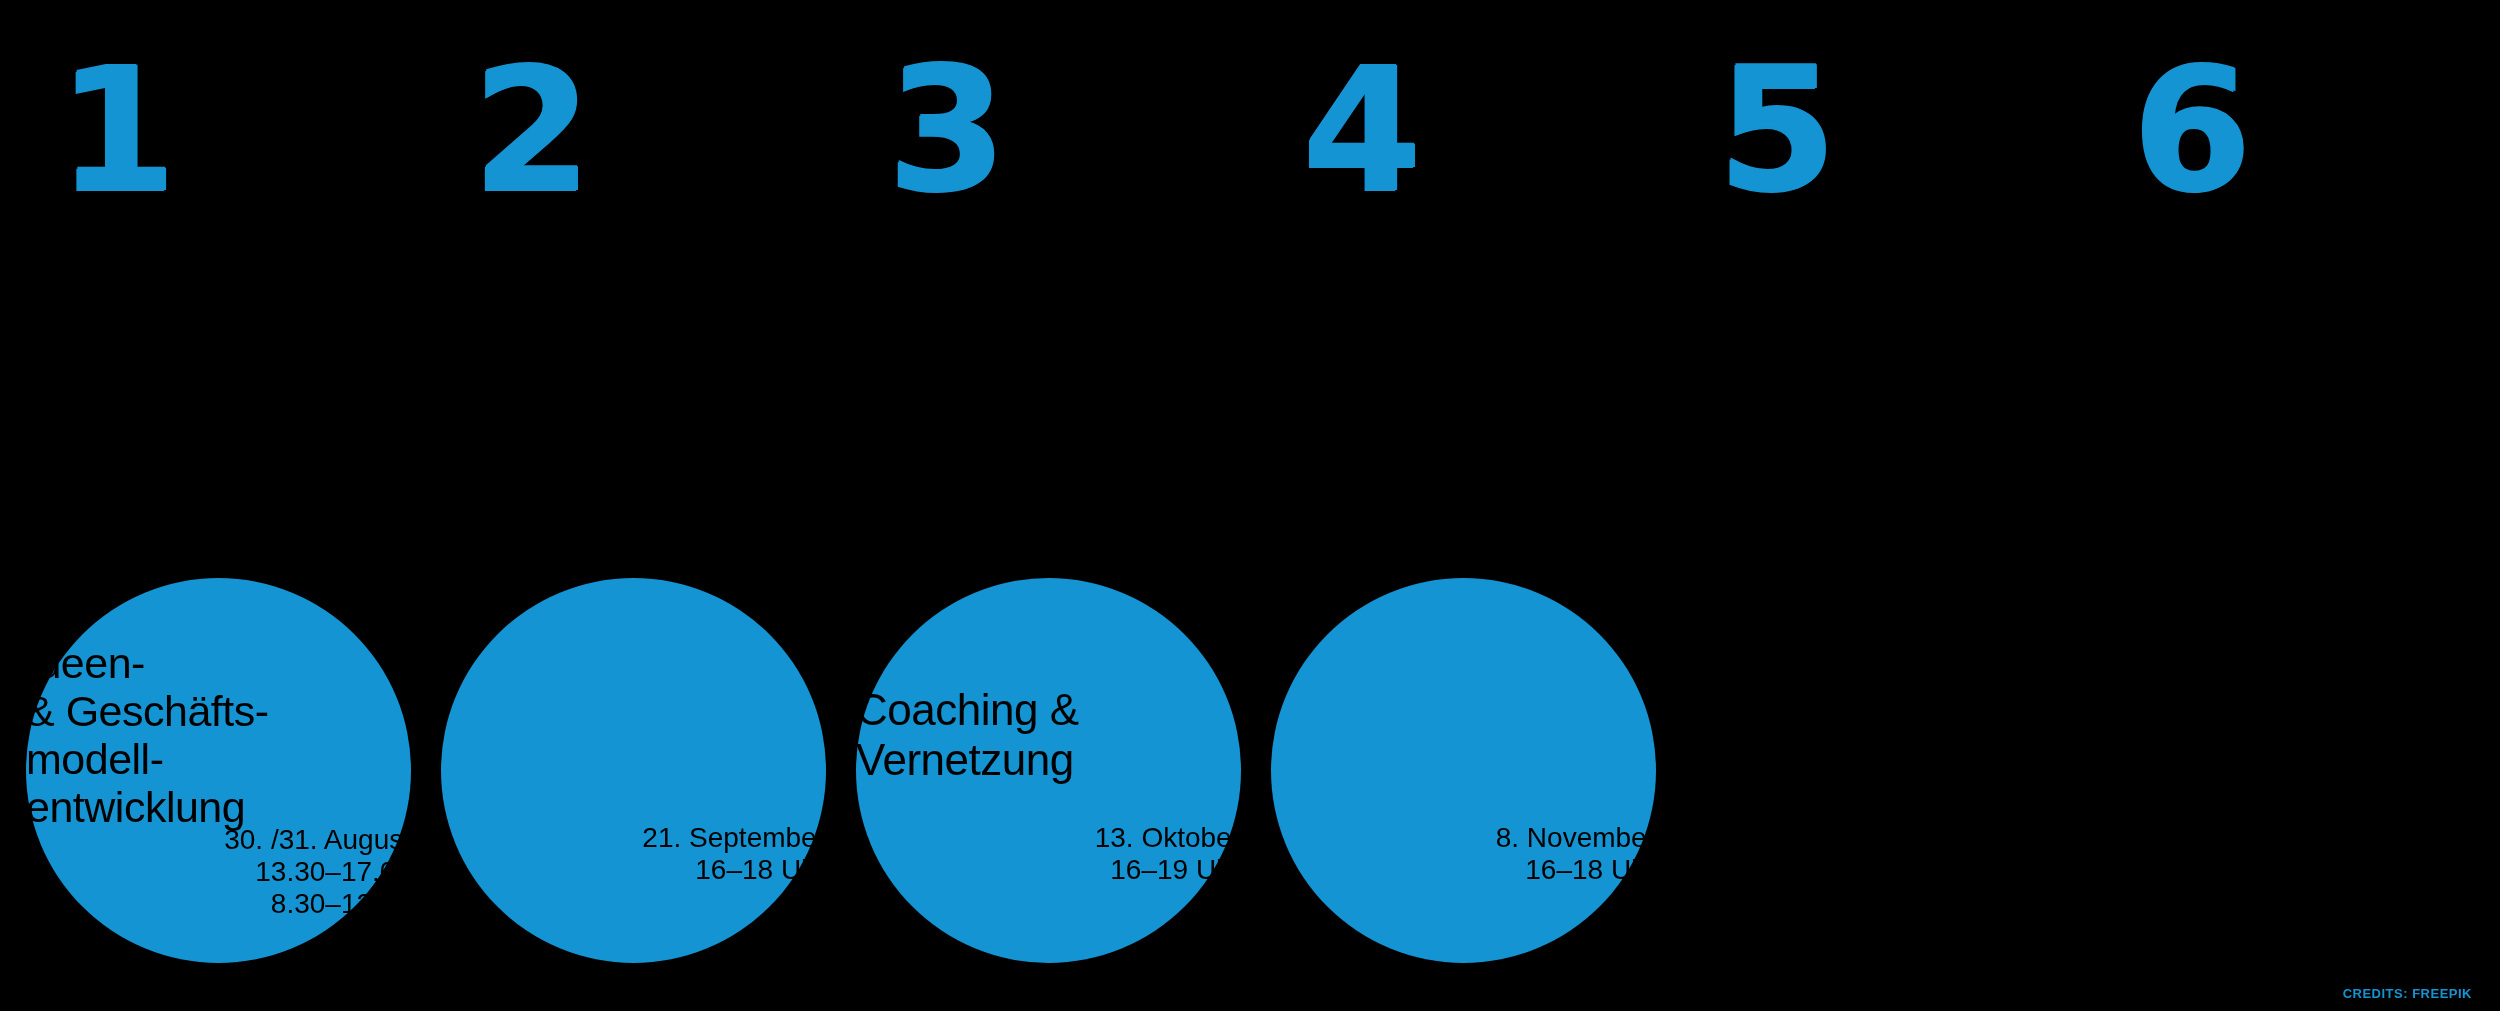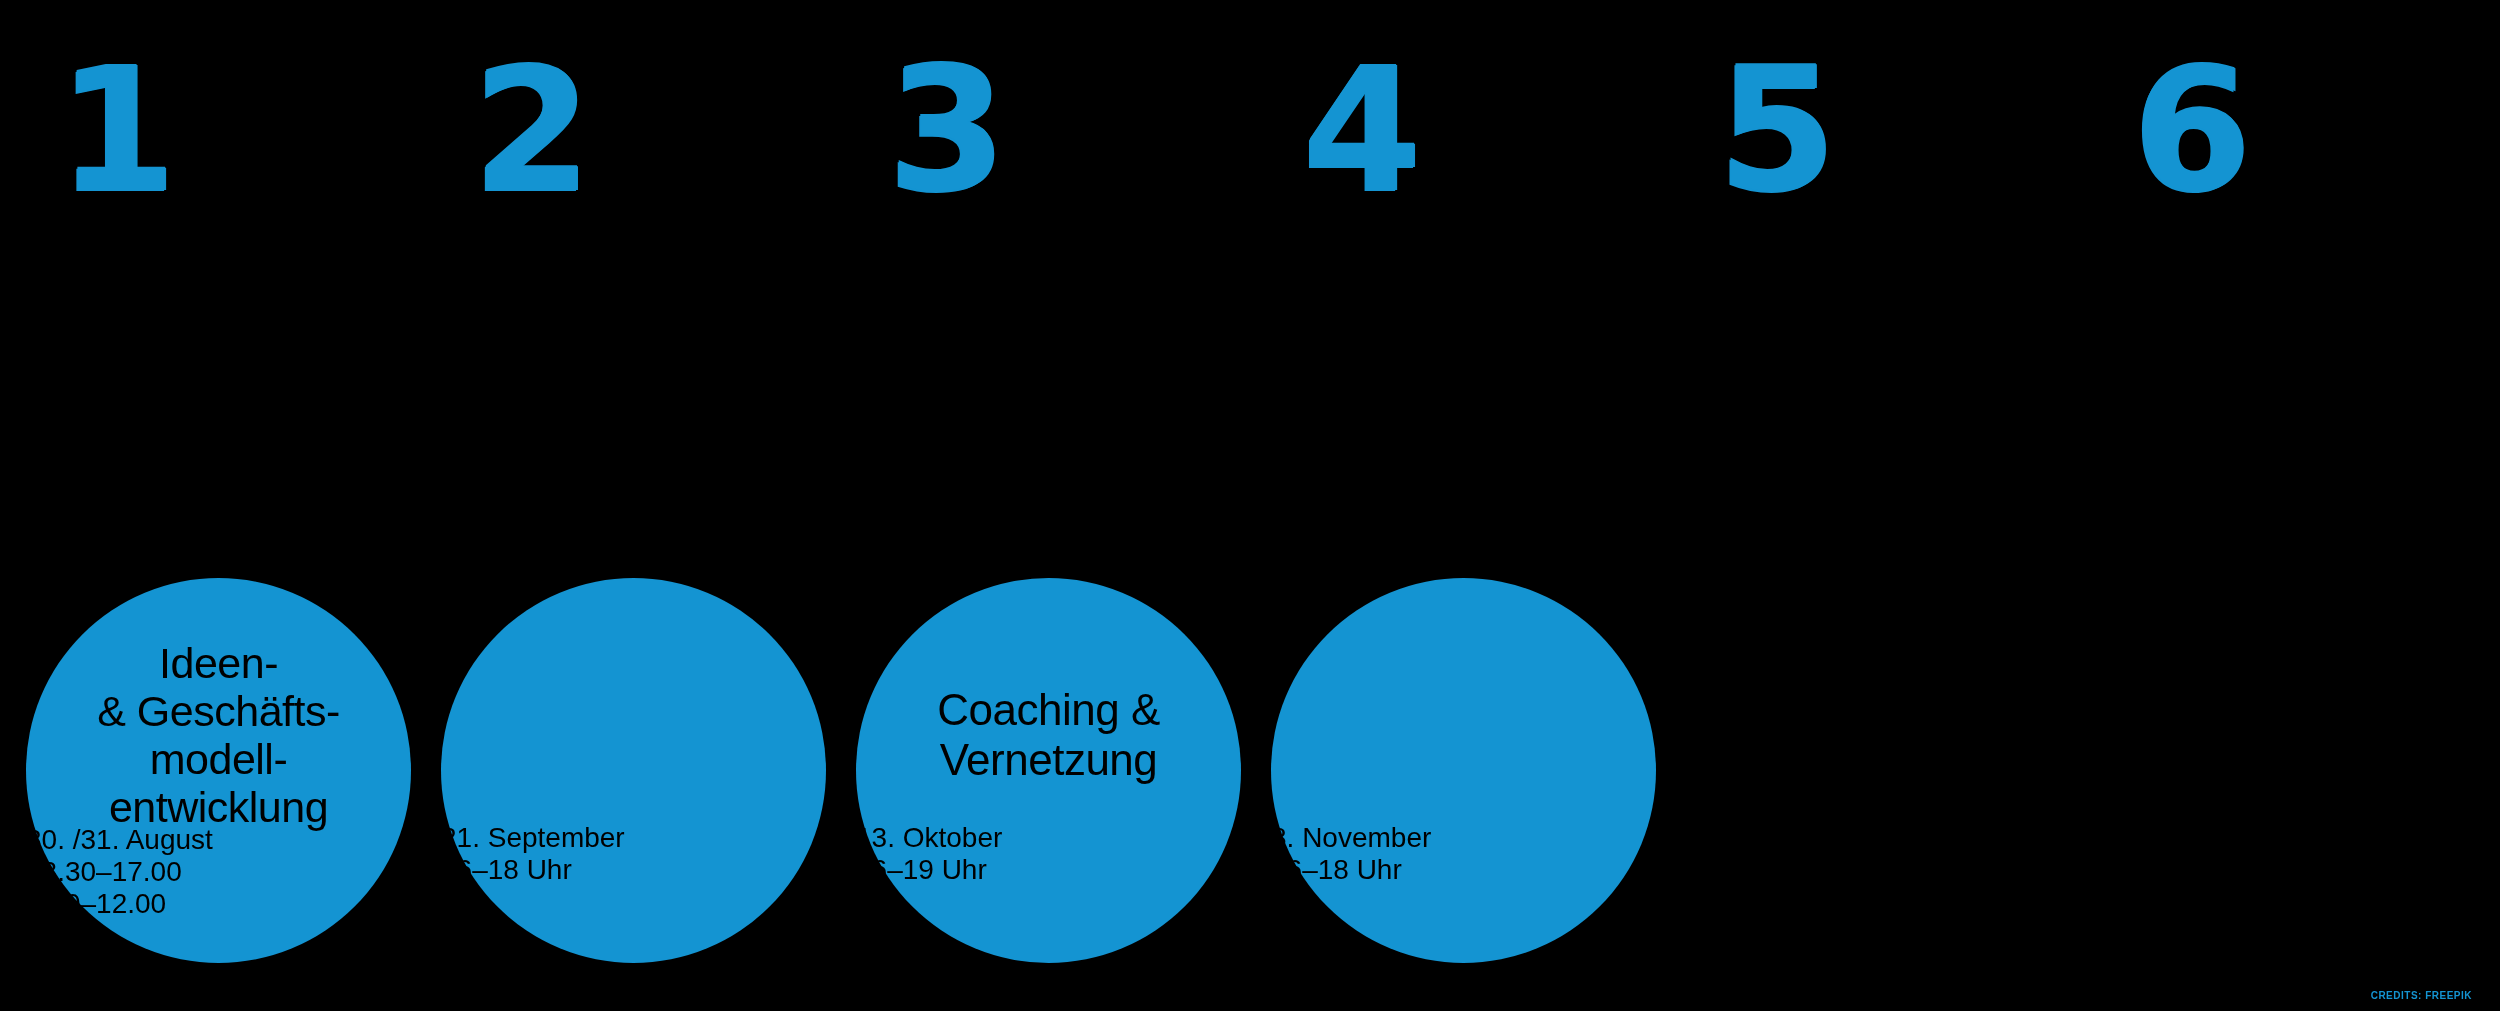--- a/index.html
+++ b/index.html
@@ -52,44 +52,43 @@
     border-radius: 50%;
     background: var(--accent);
     color: #000000;
   }
   .title {
     position: absolute;
     top: 157px;
     left: 0;
     right: 0;
     transform: translateY(-50%);
-    text-align: center;
     font-size: 44px;
     line-height: 50px;
     letter-spacing: -0.5px;
     white-space: pre-line;
   }
   .step-1 .title { font-size: 43px; line-height: 48px; }
   .schedule {
     position: absolute;
     top: 244px;
     left: 0;
     right: 0;
-    text-align: left;
+    text-align: right;
     font-size: 28px;
     line-height: 32px;
     white-space: pre-line;
   }
   .step-1 .schedule { top: 246px; }
   .credit {
     position: absolute;
     right: 28px;
     bottom: 10px;
     color: var(--accent);
-    font-size: 10px;
+    font-size: 13px;
     font-weight: bold;
     letter-spacing: 0.5px;
     white-space: nowrap;
   }
 </style>
 </head>
 <body>
 
 <div class="canvas">
 

